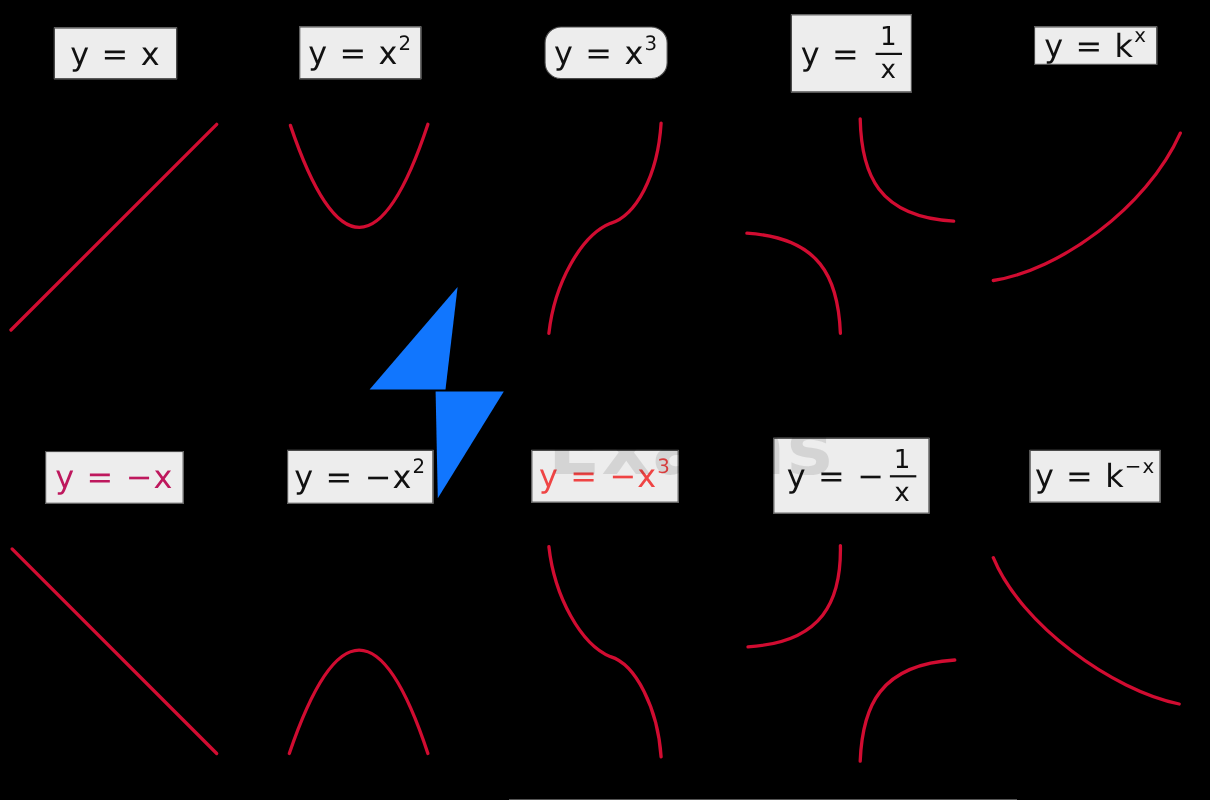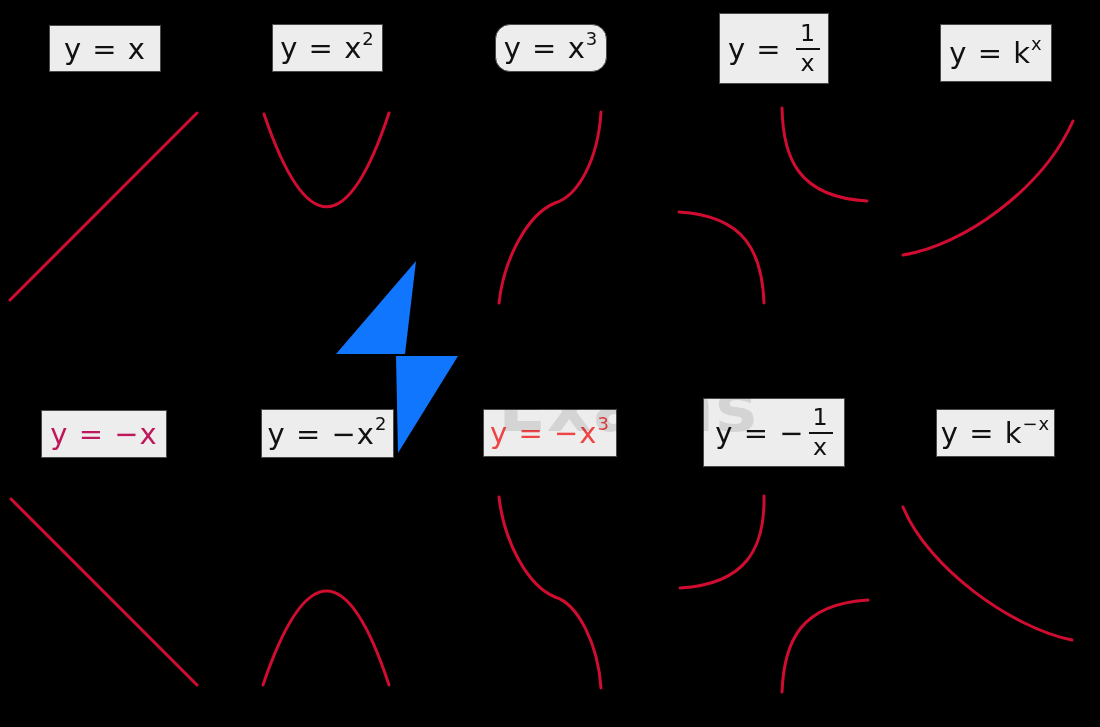--- a/index.html
+++ b/index.html
@@ -76,21 +76,21 @@
   </svg>
 
   <div class="label-box" style="left: 49px; top: 25px; width: 112px; height: 47px; background: rgba(255, 255, 255, 0.93); border-color: rgb(74, 74, 74); color: rgb(17, 17, 17);"><span><span>y = </span><span>x</span><sup></sup></span></div>
 
   <div class="label-box" style="left: 272px; top: 24px; width: 111px; height: 48px; background: rgba(255, 255, 255, 0.93); border-color: rgb(74, 74, 74); color: rgb(17, 17, 17);"><span><span>y = </span><span>x</span><sup>2</sup></span></div>
 
   <div class="label-box" style="left: 495px; top: 24px; width: 112px; height: 48px; background: rgba(255, 255, 255, 0.93); border-color: rgb(74, 74, 74); color: rgb(17, 17, 17); border-radius: 15px;"><span><span>y = </span><span>x</span><sup>3</sup></span></div>
 
   <div class="label-box" style="left: 719px; top: 13px; width: 110px; height: 71px; background: rgba(255, 255, 255, 0.93); border-color: rgb(74, 74, 74); color: rgb(17, 17, 17);"><span><span>y = </span></span><span class="frac"><span class="num">1</span><span class="den">x</span></span></div>
 
-  <div class="label-box" style="left: 940px; top: 24px; width: 112px; height: 58px; background: rgba(255, 255, 255, 0.93); border-color: rgb(74, 74, 74); color: rgb(17, 17, 17);"><span><span>y = </span><span>k</span><sup>x</sup></span></div>
+  <div class="label-box" style="left: 940px; top: 24px; width: 112px; height: 35px; background: rgba(255, 255, 255, 0.93); border-color: rgb(74, 74, 74); color: rgb(17, 17, 17);"><span><span>y = </span><span>k</span><sup>x</sup></span></div>
 
   <div class="label-box" style="left: 41px; top: 410px; width: 126px; height: 48px; background: rgba(255, 255, 255, 0.93); border-color: rgb(74, 74, 74); color: #be185d;"><span><span>y = </span><span>−x</span><sup></sup></span></div>
 
   <div class="label-box" style="left: 261px; top: 409px; width: 133px; height: 49px; background: rgba(255, 255, 255, 0.93); border-color: rgb(74, 74, 74); color: rgb(17, 17, 17);"><span><span>y = </span><span>−x</span><sup>2</sup></span></div>
 
   <div class="label-box" style="left: 483px; top: 409px; width: 134px; height: 48px; background: rgba(255, 255, 255, 0.93); border-color: rgb(74, 74, 74); color: #ef4444;"><span><span>y = </span><span>−x</span><sup>3</sup></span></div>
 
   <div class="label-box" style="left: 703px; top: 398px; width: 142px; height: 69px; background: rgba(255, 255, 255, 0.93); border-color: rgb(74, 74, 74); color: rgb(17, 17, 17);"><span><span>y = −</span></span><span class="frac"><span class="num">1</span><span class="den">x</span></span></div>
 
   <div class="label-box" style="left: 936px; top: 409px; width: 119px; height: 48px; background: rgba(255, 255, 255, 0.93); border-color: rgb(74, 74, 74); color: rgb(17, 17, 17);"><span><span>y = </span><span>k</span><sup>−x</sup></span></div>

